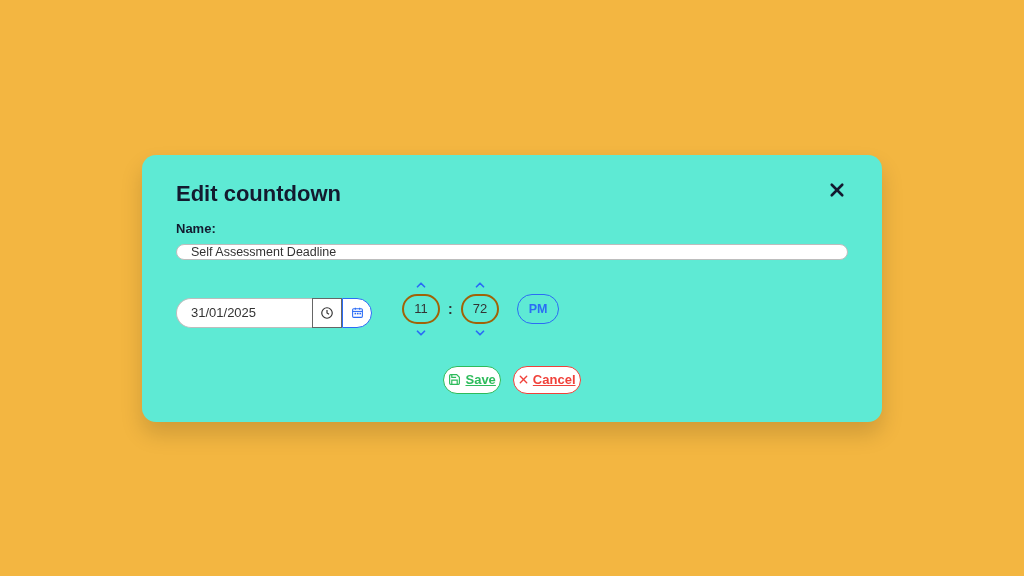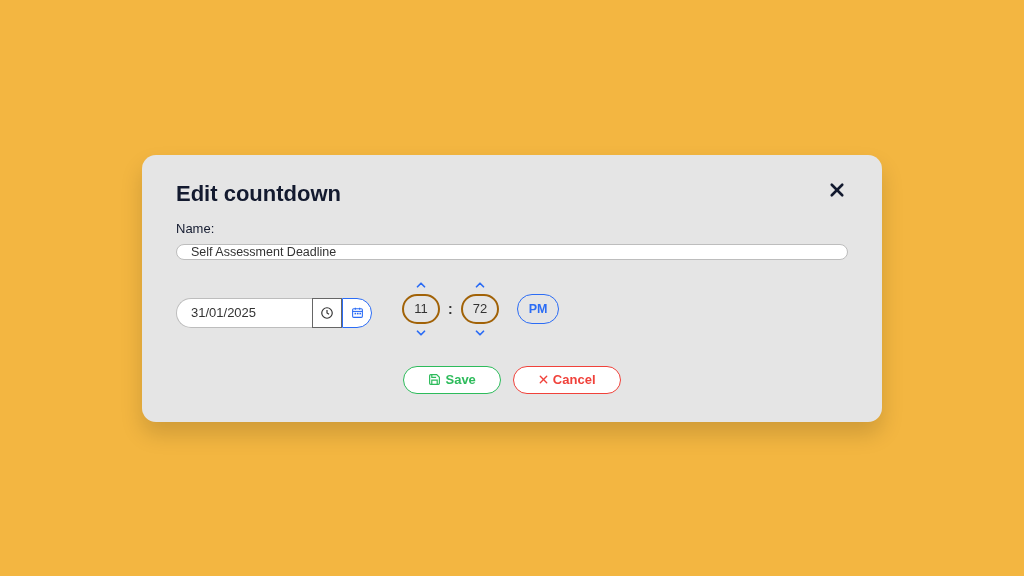--- a/index.html
+++ b/index.html
@@ -8,21 +8,21 @@
       width: 1024px;
       height: 576px;
       font-family: -apple-system, BlinkMacSystemFont, "Segoe UI", Helvetica, Arial, sans-serif;
       background: #f3b641;
       display: flex;
       align-items: center;
       justify-content: center;
     }
     .dialog {
       width: 740px;
-      background: #e5e5e5;
+      background: #5eead4;
       border-radius: 14px;
       box-shadow: 0 12px 22px rgba(0,0,0,0.15);
       padding: 26px 34px 28px 34px;
       position: relative;
     }
     .dialog-header {
       display: flex;
       justify-content: space-between;
       align-items: flex-start;
     }
@@ -34,21 +34,21 @@
     }
     .close-btn {
       cursor: pointer;
       color: #131a2f;
       padding: 2px;
       margin-top: -2px;
     }
     .close-btn svg { display:block; }
     .field-label {
       font-size: 13px;
-      font-weight: 400;
+      font-weight: 700;
       color: #131a2f;
       margin-bottom: 6px;
       display: block;
     }
     .name-input {
       width: 100%;
       height: 16px;
       border: 1px solid #bdbdbd;
       border-radius: 13px;
       padding: 0 14px;
@@ -158,28 +158,29 @@
     .section-dt { margin-top: 16px; }
     .button-row {
       display: flex;
       justify-content: center;
       gap: 12px;
       margin-top: 24px;
     }
     .btn {
       height: 28px;
       border-radius: 14px;
-      padding: 0 24px;
+      padding: 0 4px;
       display: inline-flex;
       align-items: center;
       gap: 4px;
       font-size: 13px;
       font-weight: 600;
       background: #fff;
       cursor: pointer;
+      text-decoration: underline;
     }
     .btn-save {
       border: 1.5px solid #2dbb5b;
       color: #2dbb5b;
     }
     .btn-cancel {
       border: 1.5px solid #f0413a;
       color: #f0413a;
     }
   </style>

